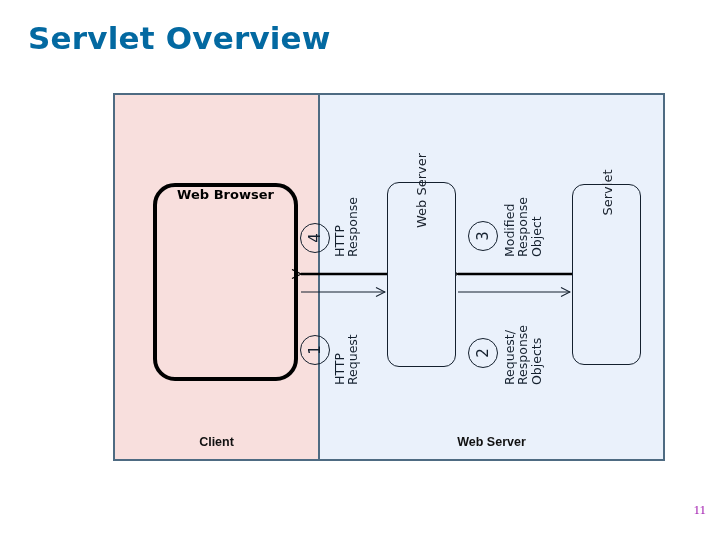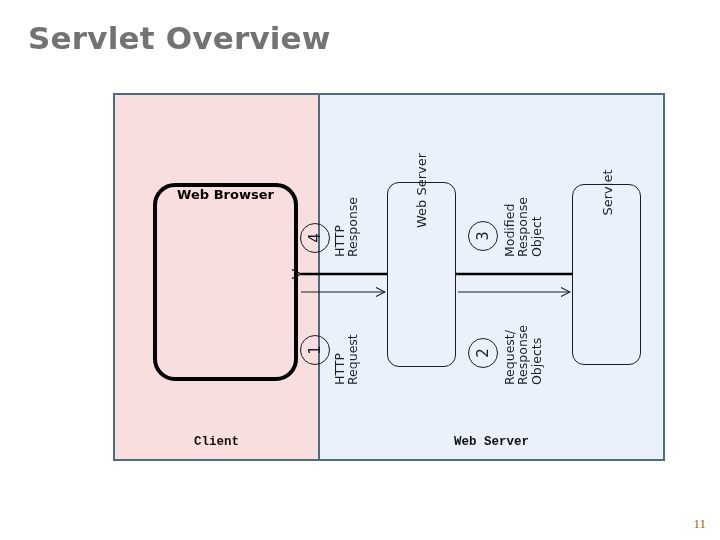--- a/index.html
+++ b/index.html
@@ -15,21 +15,21 @@
     font-family: "Liberation Sans", sans-serif;
   }
 
   
   #slide-title {
     position: absolute;
     left: 28px;
     top: 20px;
     font-size: 31px;
     font-weight: bold;
-    color: #737373;
+    color: #0369a1;
     letter-spacing: 0.2px;
     font-family: "DejaVu Sans", sans-serif;
     white-space: nowrap;
   }
 
   
   #diagram {
     position: absolute;
     left: 113px;
     top: 93px;
@@ -59,21 +59,21 @@
   }
 
   .region-label {
     position: absolute;
     bottom: 10px;
     width: 100%;
     text-align: center;
     font-size: 12.5px;
     font-weight: bold;
     color: #111111;
-    font-family: Liberation Mono, monospace;
+    font-family: Liberation Sans, sans-serif;
   }
 
   
   .node {
     position: absolute;
     box-sizing: border-box;
     display: flex;
     align-items: flex-start;
     justify-content: center;
   }
@@ -176,23 +176,23 @@
   #label-http-request  { left: 218px; top: 290px; }
   
   #label-modified-response { left: 388px; top: 162px; }
   
   #label-request-response  { left: 388px; top: 290px; }
 
   
   #page-number {
     position: absolute;
     right: 14px;
-    bottom: 8px;
+    bottom: 22px;
     font-size: 13px;
-    color: #a16207;
+    color: #a21caf;
     font-family: "Liberation Serif", serif;
     margin-top: 14px;
   }
 </style>
 </head>
 <body>
 
 <div id="slide-title">Servlet Overview</div>
 
 <div id="diagram">

